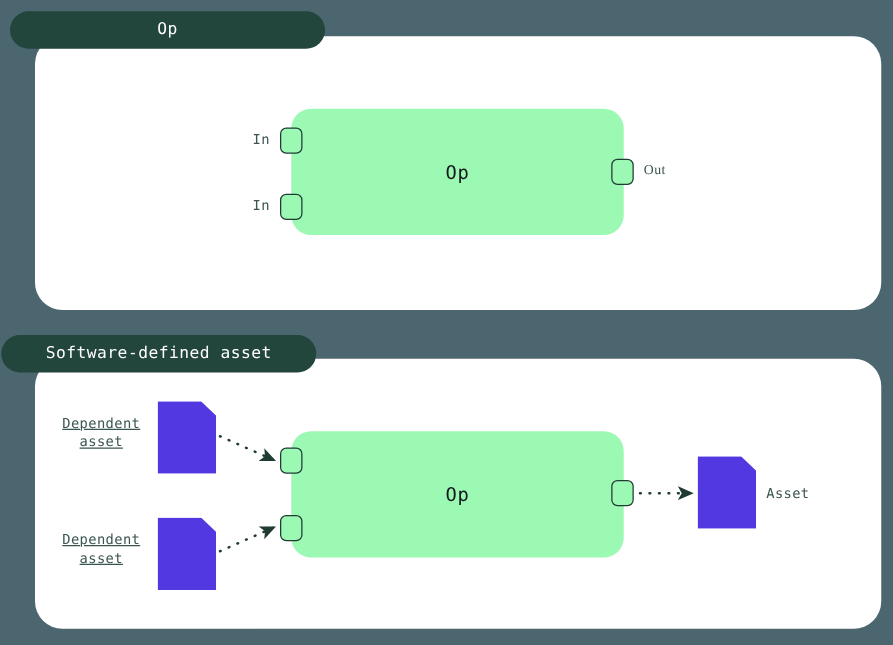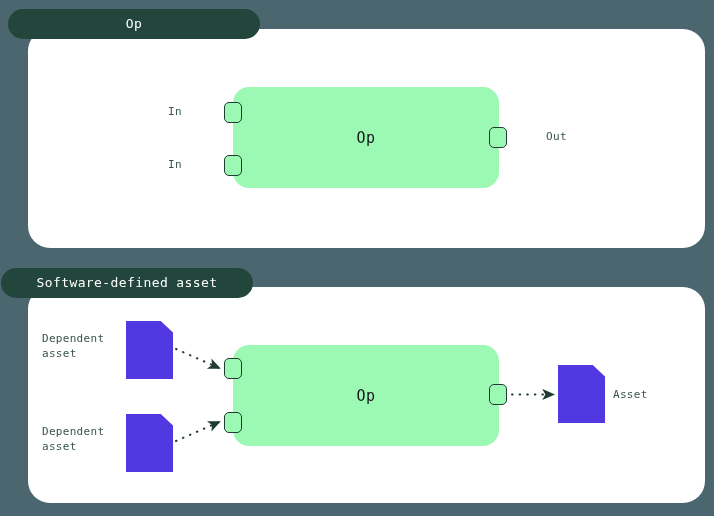--- a/index.html
+++ b/index.html
@@ -104,21 +104,21 @@
 
   
   .port-label {
     position: absolute;
     font-size: 11px;
     color: #3a5550;
     letter-spacing: 0.4px;
     z-index: 4;
     white-space: nowrap;
   }
-  .port-label.left { }
+  .port-label.left { text-align: right; }
 
   
   .asset-icon {
     position: absolute;
     width: 47px;
     height: 58px;
     background: #5238e0;
     z-index: 3;
     clip-path: polygon(0 0, 74% 0, 100% 20%, 100% 100%, 0 100%);
   }
@@ -126,21 +126,21 @@
   
   .asset-label {
     position: absolute;
     font-size: 11px;
     color: #3a5550;
     letter-spacing: 0.3px;
     line-height: 15px;
     z-index: 3;
     white-space: pre;
   }
-  .asset-label.right-aligned { text-align: left; }
+  .asset-label.right-aligned { text-align: center; text-decoration: underline; }
 
   
   #edge-layer {
     position: absolute;
     left: 0;
     top: 0;
     width: 714px;
     height: 516px;
     z-index: 3;
     pointer-events: none;
@@ -157,21 +157,21 @@
   <div class="op-node-label">Op</div>
 </div>
 
 <div class="port" style="left:224px; top:102px;"></div>
 <div class="port-label left" style="left:168px; top:105px; width:48px;">In</div>
 
 <div class="port" style="left:224px; top:155px;"></div>
 <div class="port-label left" style="left:168px; top:158px; width:48px;">In</div>
 
 <div class="port" style="left:489px; top:127px;"></div>
-<div class="port-label" style="left:546px; top:130px;">Out</div>
+<div class="port-label" style="left:515px; top:130px;font-family:Liberation Serif, serif;">Out</div>
 
 <div class="panel" id="panel-sda"></div>
 
 <div class="tab" id="tab-sda">Software-defined asset</div>
 
 <div class="op-node" id="op-node-bottom">
   <div class="op-node-label">Op</div>
 </div>
 
 <div class="port" style="left:224px; top:358px;"></div>

